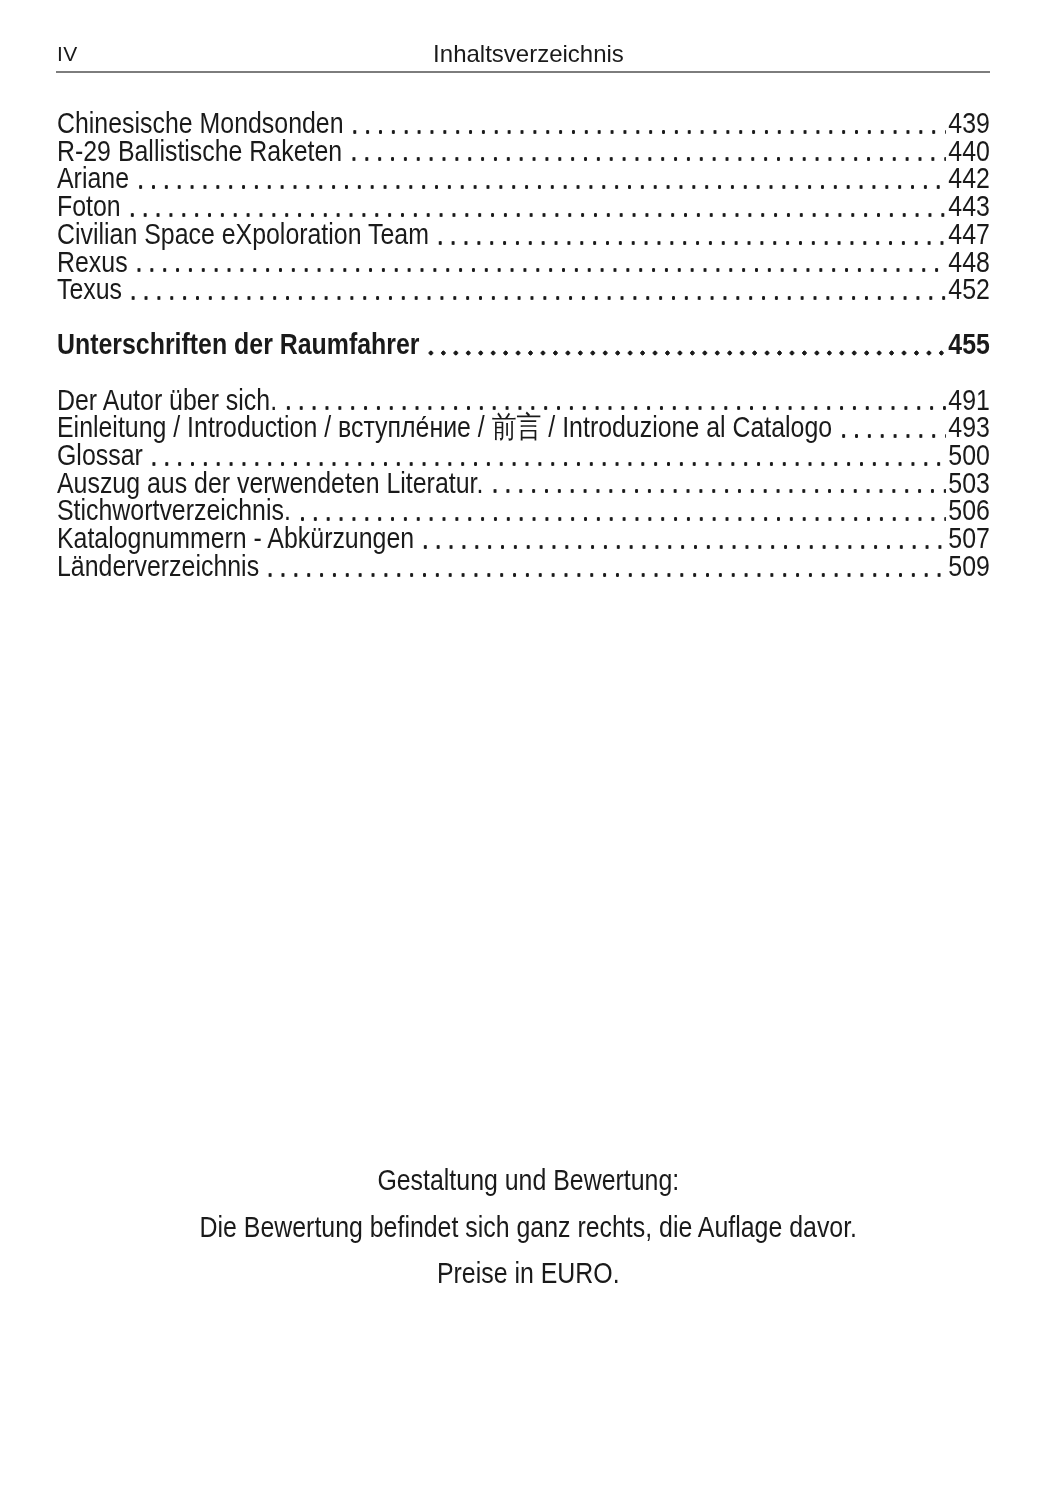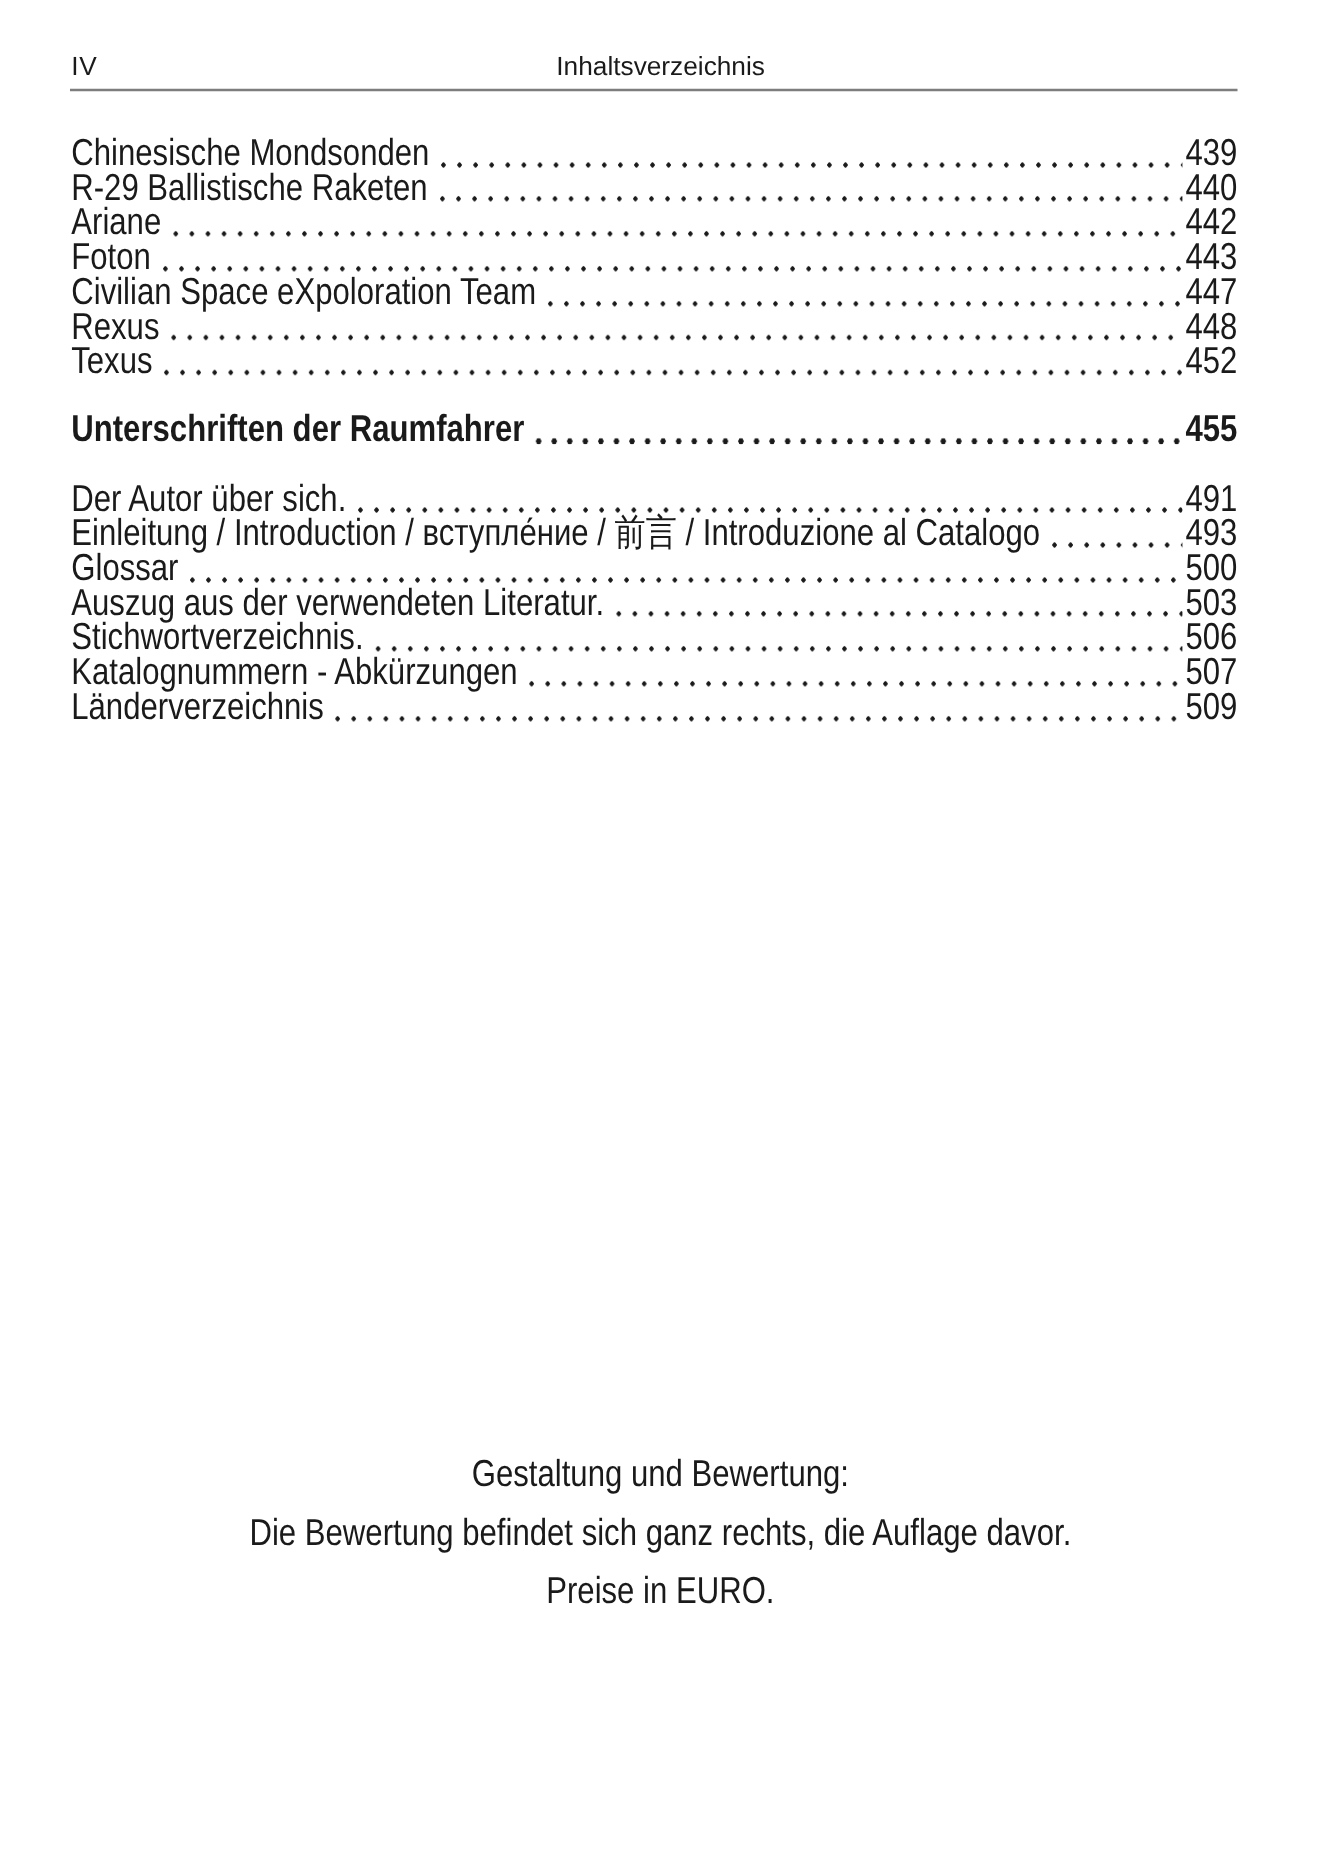--- a/index.html
+++ b/index.html
@@ -29,21 +29,21 @@
     font-size: 21px;
     line-height: 21px;
     letter-spacing: 0.5px;
   }
   .header-title {
     position: absolute;
     left: 0;
     top: 43px;
     width: 100%;
     text-align: center;
-    font-size: 21px;
+    font-size: 24px;
     line-height: 21px;
   }
   .header-rule {
     position: absolute;
     left: 56px;
     top: 71px;
     width: 934px;
     height: 2px;
     background: var(--rule);
   }

